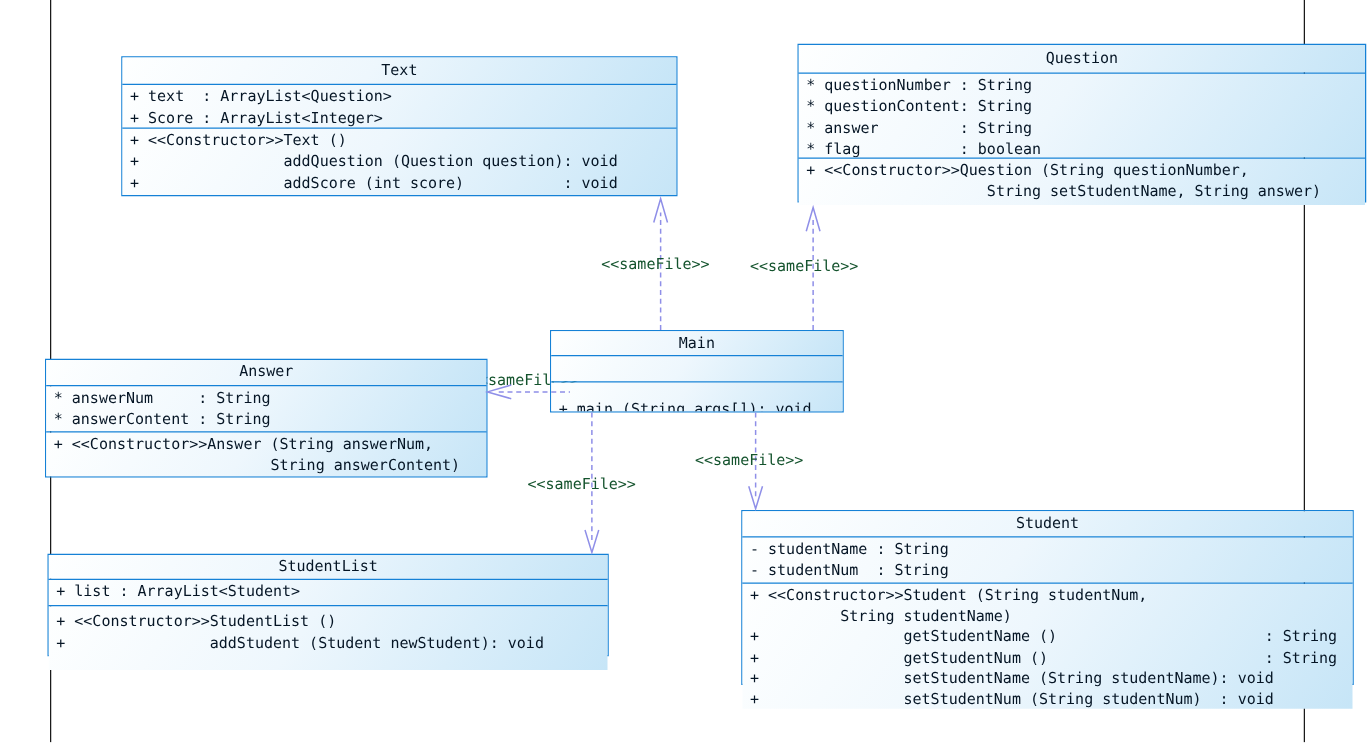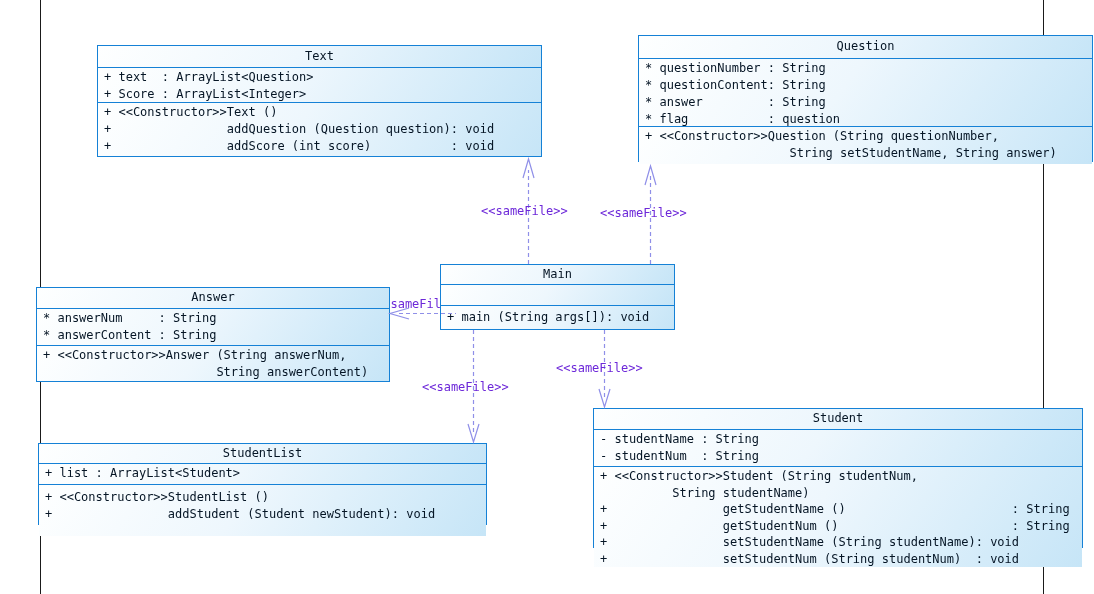--- a/index.html
+++ b/index.html
@@ -8,21 +8,21 @@
     font-family:"DejaVu Sans Mono","Liberation Mono",monospace;font-size:12px;color:#051525;
   }
   .guide{position:absolute;top:0;width:1px;height:594px;background:#1a1a1a;z-index:0;}
   .uml-box{position:absolute;box-sizing:border-box;border:1px solid #1581d6;z-index:2;}
   .sec{box-sizing:border-box;overflow:hidden;
        background:linear-gradient(125deg,#feffff 0%,#eef7fd 45%,#c6e5f7 100%);}
   .sec + .sec{border-top:1px solid #1581d6;}
   .sec.title{text-align:center;}
   .sec.attrs,.sec.methods{padding:1px 6px;}
   .line{white-space:pre;line-height:17px;height:17px;}
-  .edge-label{position:absolute;white-space:pre;color:#6d28d9;z-index:4;line-height:14px;}
+  .edge-label{position:absolute;white-space:pre;color:#14532d;z-index:4;line-height:14px;}
   .edge-label.under{z-index:1;}
   #wires{position:absolute;left:0;top:0;z-index:3;pointer-events:none;}
 </style>
 </head>
 <body>
 
 <div id="canvas">
 
   <div class="guide" style="left:40px"></div>
   <div class="guide" style="left:1043px"></div>
@@ -41,32 +41,32 @@
       <div class="line">+                addScore (int score)           : void</div>
     </div>
   </div>
 
   <div class="uml-box" style="left:638px;top:35px;width:455px;height:127px">
     <div class="sec title" style="height:22px;line-height:21px">Question</div>
     <div class="sec attrs" style="height:68px">
       <div class="line">* questionNumber : String</div>
       <div class="line">* questionContent: String</div>
       <div class="line">* answer         : String</div>
-      <div class="line">* flag           : question</div>
+      <div class="line">* flag           : boolean</div>
     </div>
     <div class="sec methods" style="height:38px">
       <div class="line">+ &lt;&lt;Constructor&gt;&gt;Question (String questionNumber,</div>
       <div class="line">                    String setStudentName, String answer)</div>
     </div>
   </div>
 
   <div class="uml-box" style="left:440px;top:264px;width:235px;height:66px">
     <div class="sec title" style="height:19px;line-height:18px">Main</div>
     <div class="sec attrs" style="height:21px"></div>
-    <div class="sec methods" style="height:24px;padding-top:3px">
+    <div class="sec methods" style="height:24px;padding-top:13px">
       <div class="line">+ main (String args[]): void</div>
     </div>
   </div>
 
   <div class="uml-box" style="left:36px;top:287px;width:354px;height:95px">
     <div class="sec title" style="height:20px;line-height:19px">Answer</div>
     <div class="sec attrs" style="height:37px">
       <div class="line">* answerNum     : String</div>
       <div class="line">* answerContent : String</div>
     </div>

